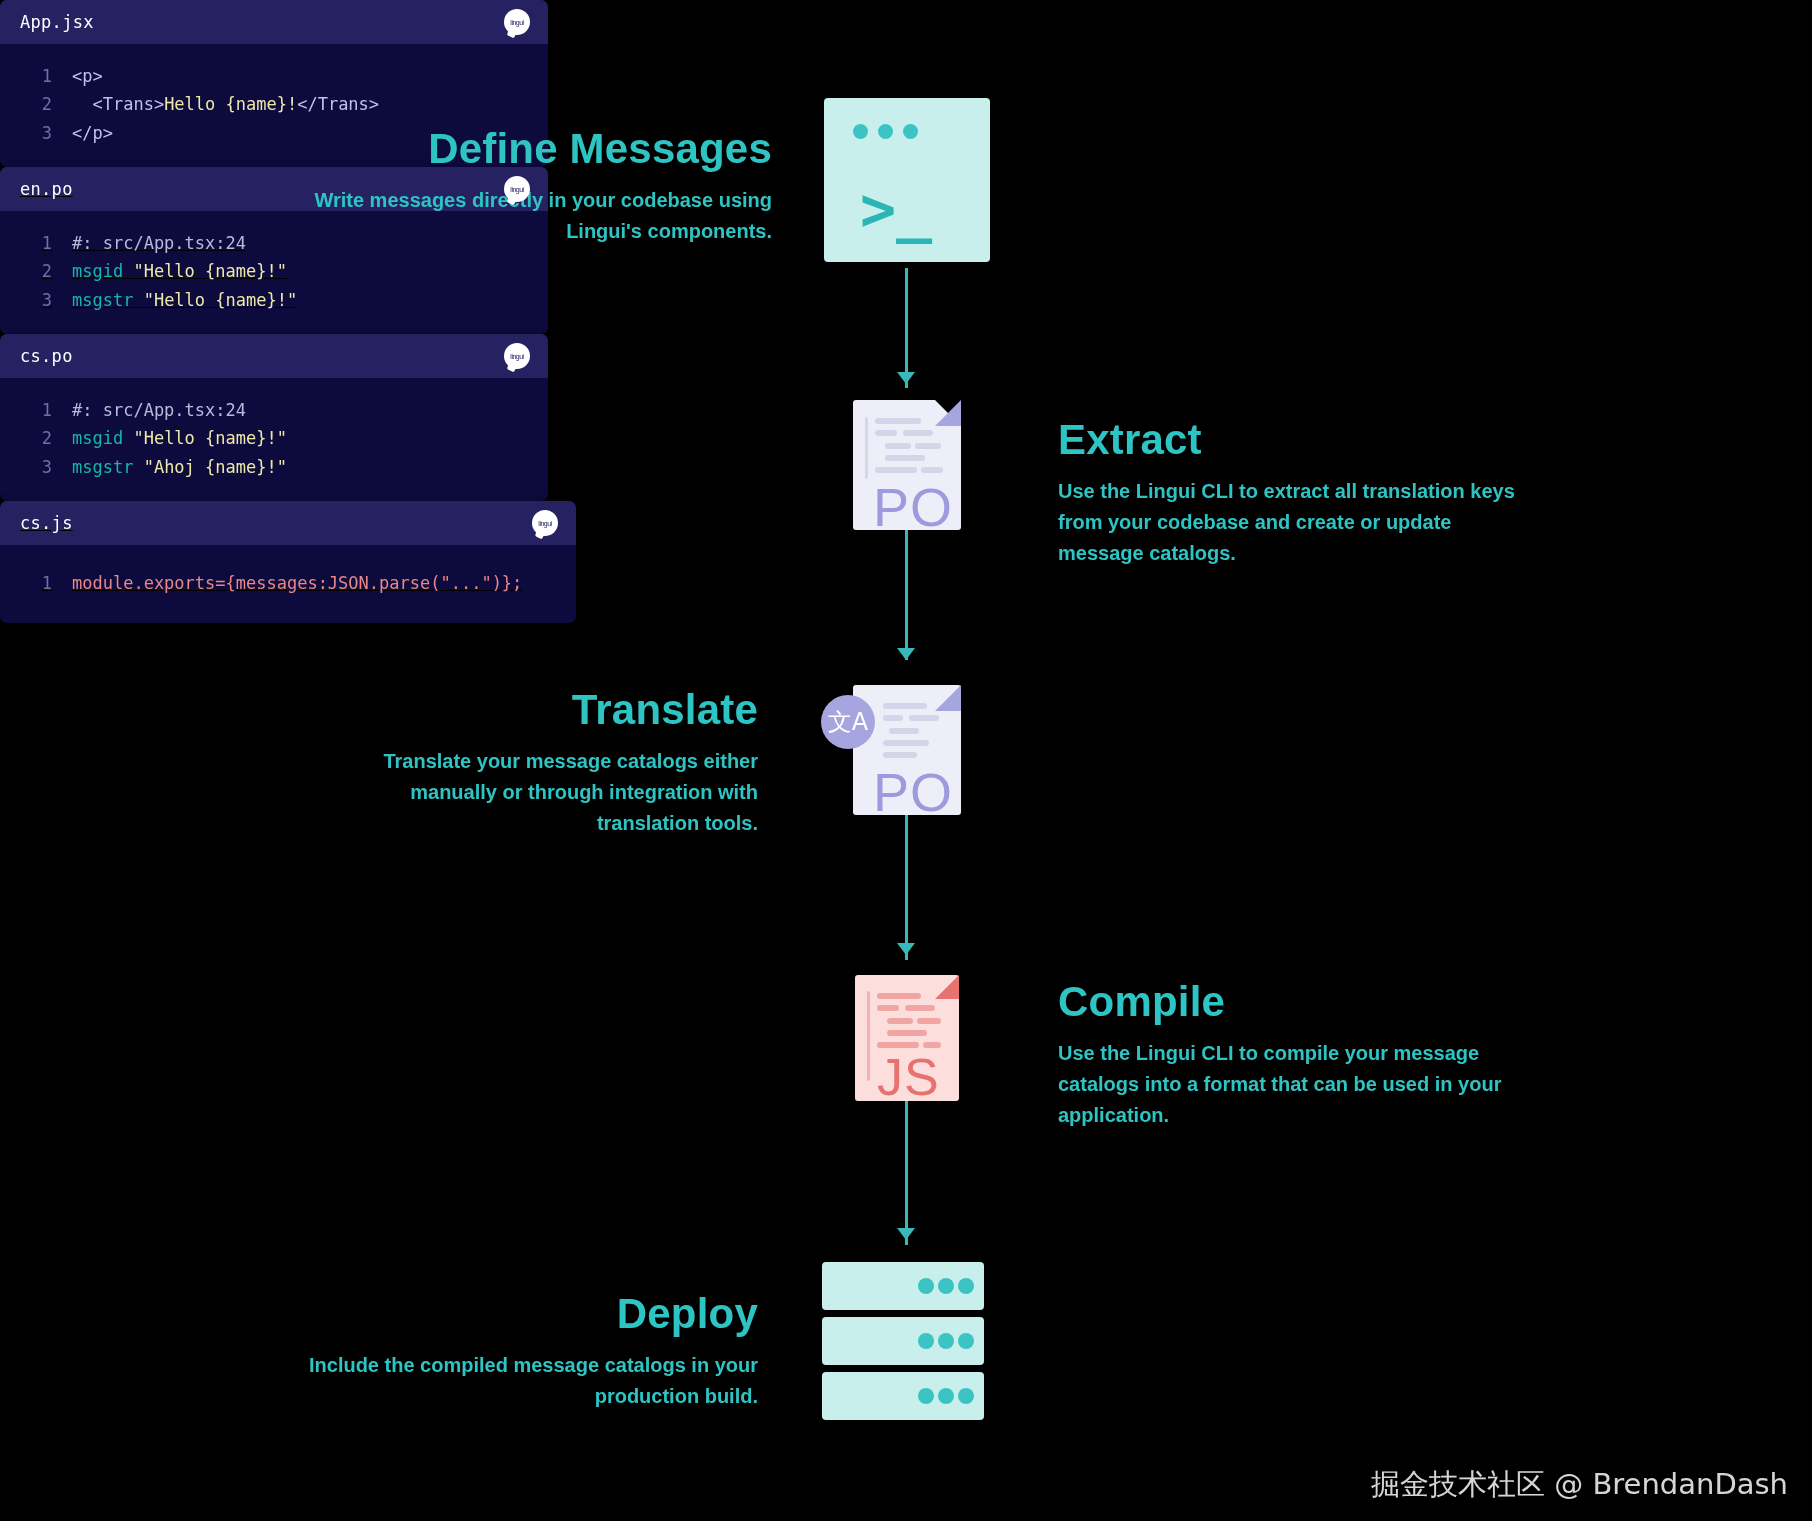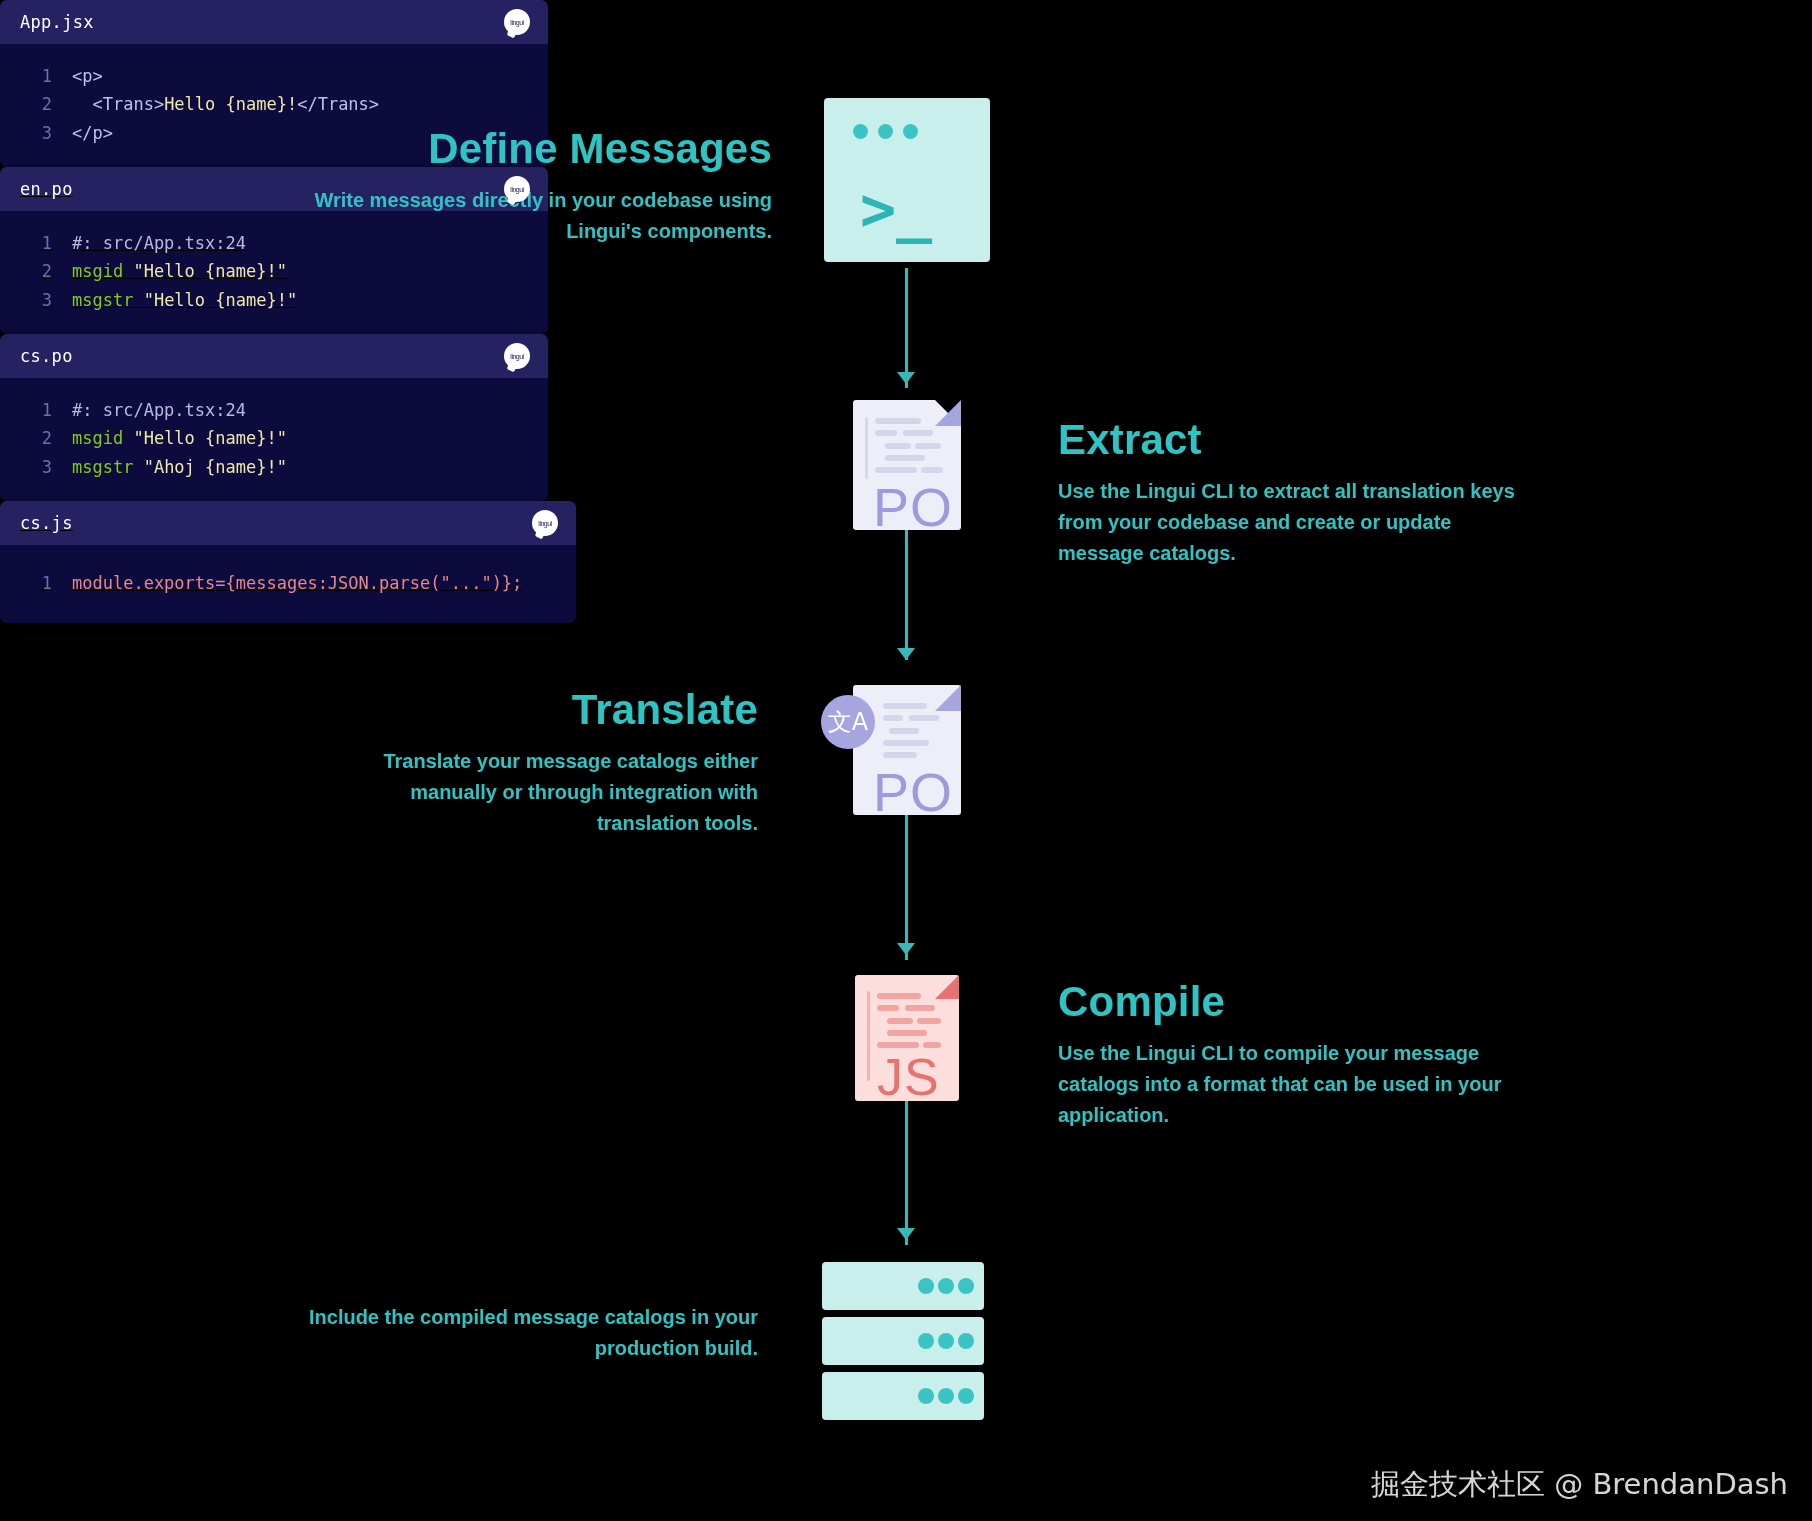--- a/index.html
+++ b/index.html
@@ -105,21 +105,21 @@
     color: #6f6ea8;
     padding-right: 20px;
     flex: 0 0 auto;
     -webkit-user-select: none;
     user-select: none;
   }
   .lc { color: #d8d8ef; white-space: pre; }
 
   .tok-tag   { color: #c0c0e8; }
   .tok-str   { color: #efe9a8; }
-  .tok-key   { color: #84cc16; }
+  .tok-key   { color: #14b8a6; }
   .tok-cmt   { color: #b9b9dd; }
   .tok-js    { color: #e98686; }
 
   
   .conn {
     position: absolute;
     width: 3px;
     background: #38b8b8;
   }
   .arrow-head {
@@ -387,20 +387,21 @@
     <div class="file-bar" style="left:68px; top:67px; width:18px; height:6px; background:#f1a5a3;"></div>
     <div class="file-label" style="left:22px; top:72px; font-size:52px; color:#e8726f;">JS</div>
   </div>
 
   <div class="abs align-left" style="left:1058px; top:978px; width:470px;">
     <div class="step-title">Compile</div>
     <div class="step-desc" style="margin-top:12px;">Use the Lingui CLI to compile your message catalogs into a format that can be used in your application.</div>
   </div>
 
   <div class="abs align-right" style="left:300px; top:1290px; width:458px;">
+    <div class="step-title">Deploy</div>
     <div class="step-desc" style="margin-top:12px;">Include the compiled message catalogs in your production build.</div>
   </div>
 
   <div class="abs" style="left:822px; top:1262px; width:170px; height:160px;">
     <div class="srv-bar" style="left:0; top:0; width:162px; height:48px;"></div>
     <div class="srv-dot" style="left:96px; top:16px;"></div>
     <div class="srv-dot" style="left:116px; top:16px;"></div>
     <div class="srv-dot" style="left:136px; top:16px;"></div>
 
     <div class="srv-bar" style="left:0; top:55px; width:162px; height:48px;"></div>

